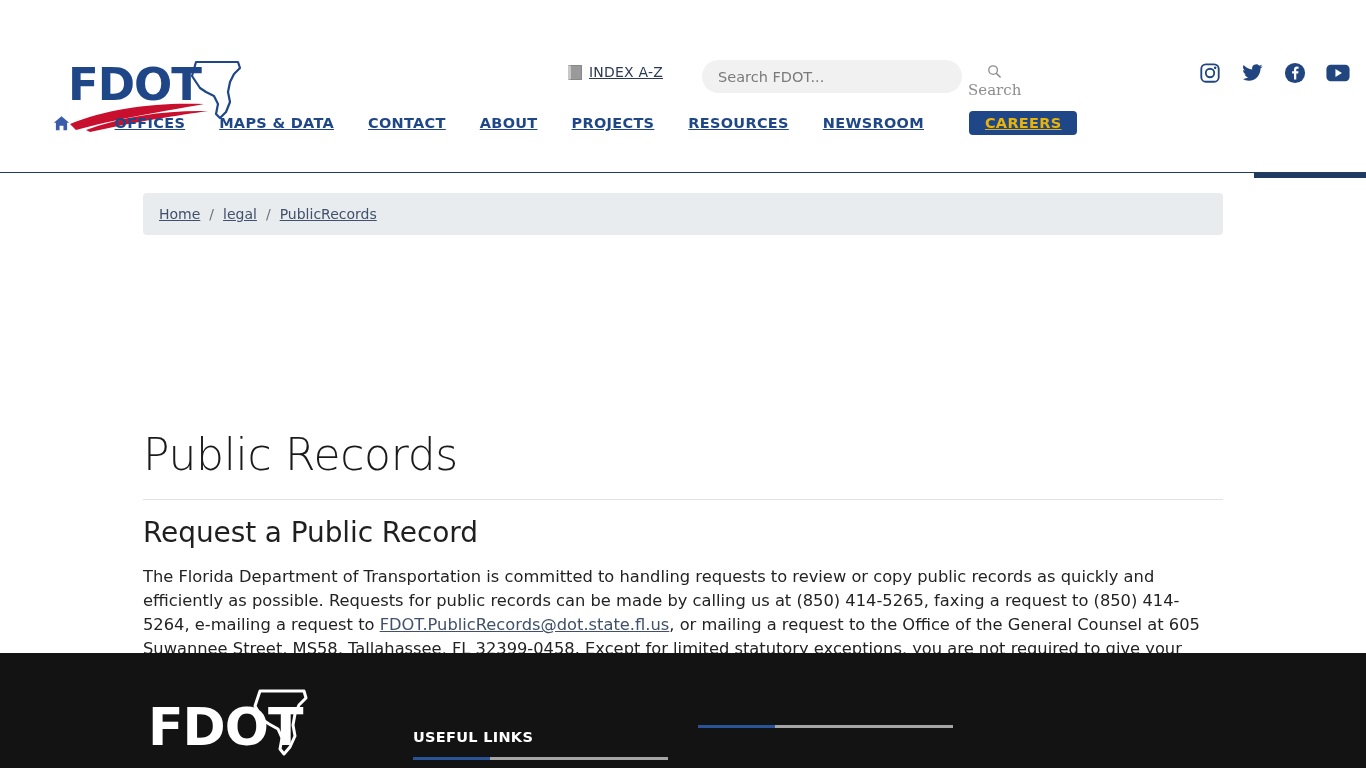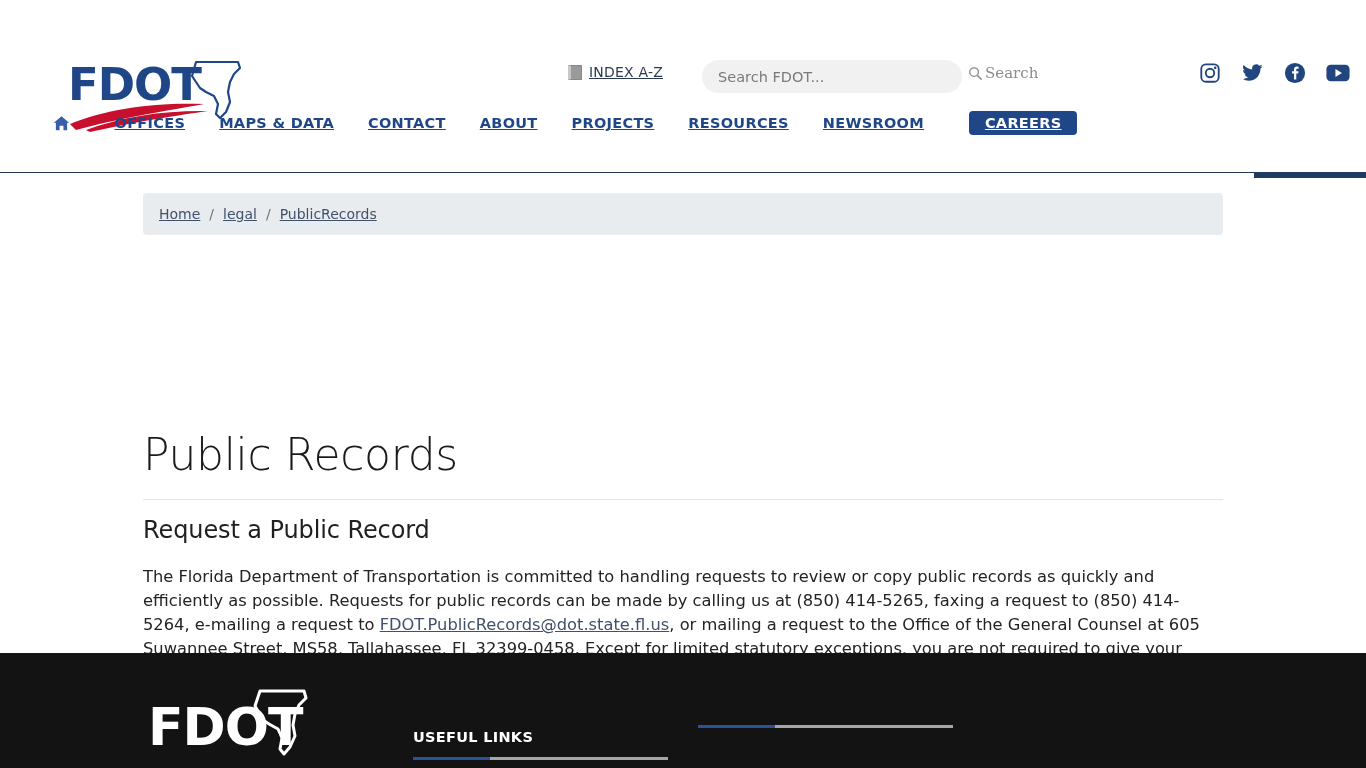--- a/index.html
+++ b/index.html
@@ -79,20 +79,21 @@
     display: flex;
     align-items: center;
     gap: 2px;
     background: none;
     border: none;
     cursor: pointer;
     font-family: "DejaVu Serif", "Liberation Serif", serif;
     font-size: 15px;
     color: #8c8c8c;
     padding: 0;
+    flex-direction: column;
   }
 
   .social-row {
     position: absolute;
     right: 16px; top: 62px;
     display: flex;
     align-items: center;
     gap: 20px;
   }
   .social-row a { display: block; line-height: 0; }
@@ -116,21 +117,21 @@
     font-size: 14.5px;
     font-weight: bold;
     color: #1f4788;
     text-decoration: underline;
     letter-spacing: .3px;
     padding: 0 17px;
     white-space: nowrap;
   }
   .nav-item.cta {
     background: #1f4788;
-    color: #ffffff;
+    color: #eab308;
     border-radius: 4px;
     padding: 4px 16px;
     margin-left: 28px;
   }
 
   .header-rule {
     position: absolute;
     left: 0; top: 172px;
     width: 1366px;
     height: 6px;
@@ -173,21 +174,21 @@
   .title-rule {
     position: absolute;
     left: 143px; top: 326px;
     width: 1080px; height: 1px;
     background: #e3e3e3;
   }
 
   .subhead {
     position: absolute;
     left: 143px; top: 343px;
-    font-size: 24px;
+    font-size: 28px;
     font-weight: 400;
     color: #1f1f1f;
     letter-spacing: -.1px;
   }
 
   .body-copy {
     position: absolute;
     left: 143px;
     width: 1082px;
     font-size: 16.3px;

